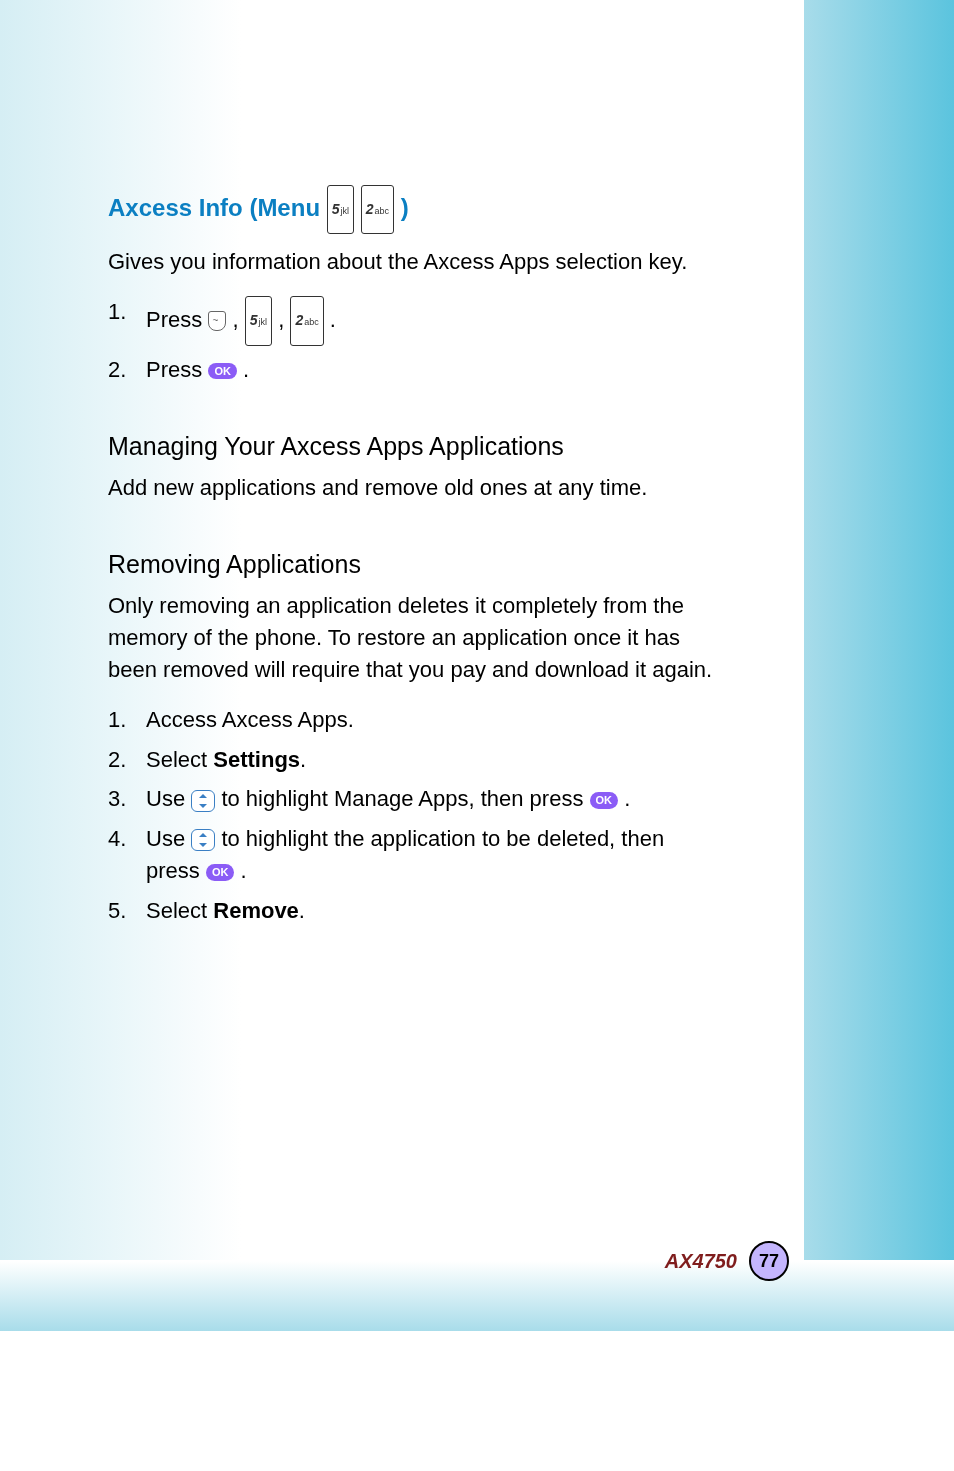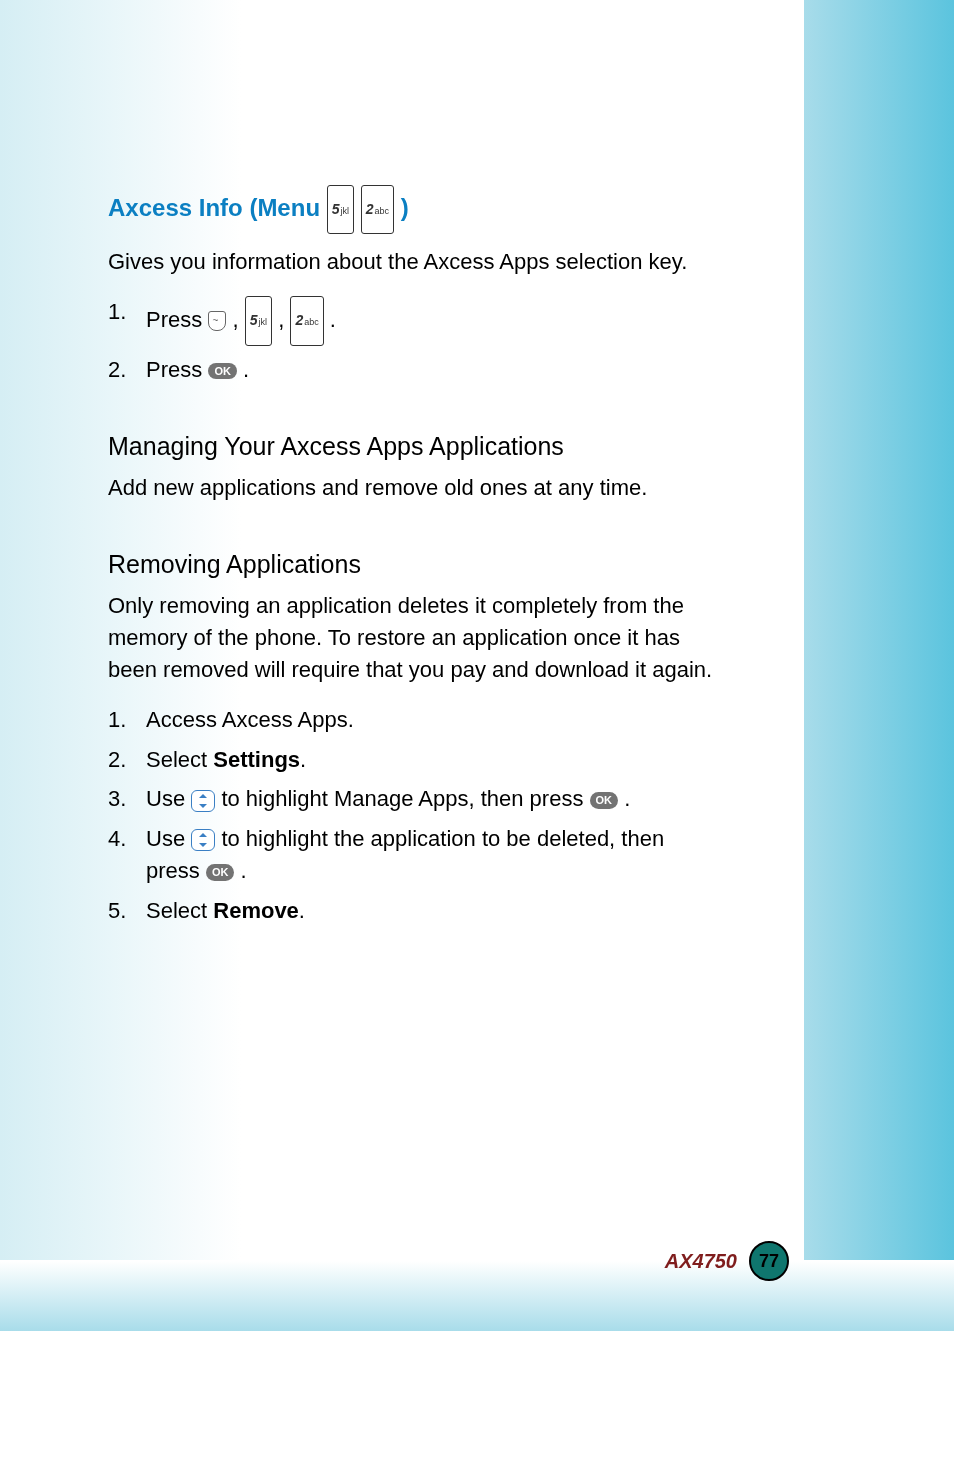--- a/index.html
+++ b/index.html
@@ -54,21 +54,21 @@
       vertical-align: middle;
       background: #fff;
       color: #333;
       line-height: 1.1;
       min-width: 24px;
       text-align: center;
     }
     .key-box .sub { font-size: 9px; font-style: normal; font-weight: normal; margin-left: 1px; }
     .ok-btn {
       display: inline-block;
-      background: #737373;
+      background: #8b5cf6;
       color: #fff;
       border-radius: 50px;
       padding: 1px 6px;
       font-size: 11px;
       font-weight: bold;
       vertical-align: middle;
       line-height: 1.3;
     }
     .nav-btn {
       display: inline-block;
@@ -140,21 +140,21 @@
     .page-num {
       width: 40px;
       height: 40px;
       border: 2.5px solid #000;
       border-radius: 50%;
       display: flex;
       align-items: center;
       justify-content: center;
       font-weight: bold;
       font-size: 18px;
-      background: #0f766e;
+      background: #c4b5fd;
     }
     b { font-weight: bold; }
     .lcontent { flex: 1; }
   </style>
 </head>
 <body>
 
 <div class="gradient-overlay"></div>
 <div class="right-bar"></div>
 

